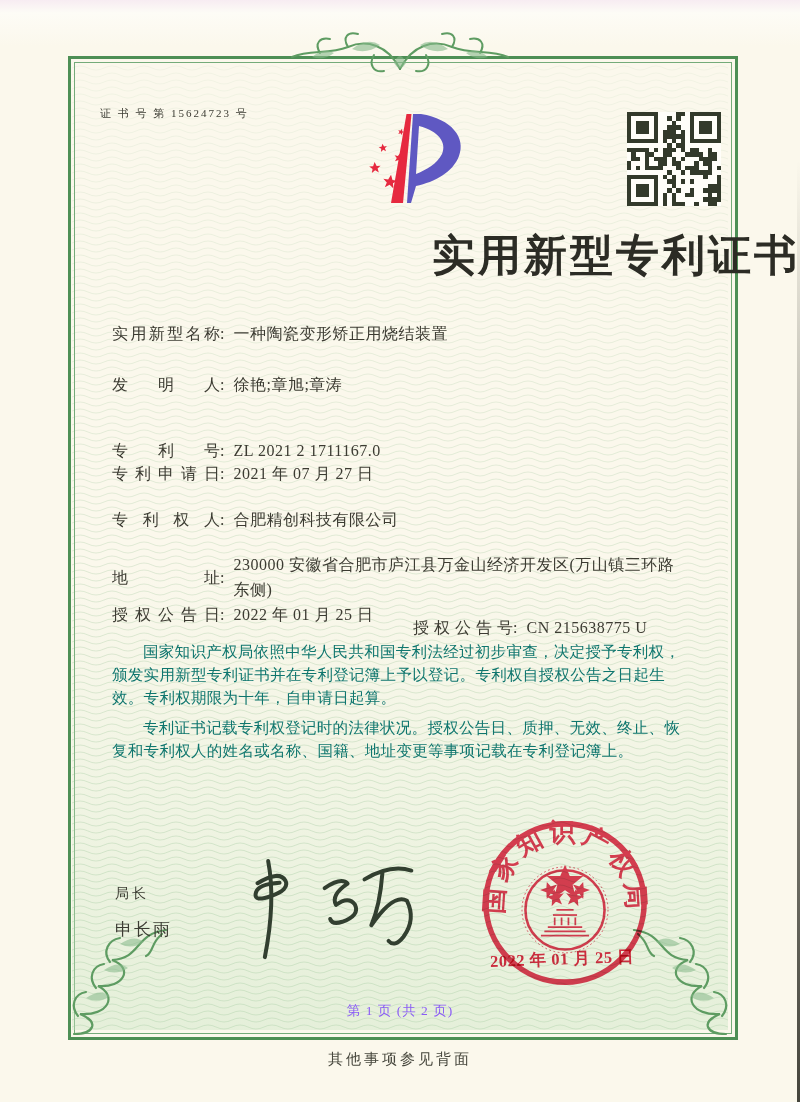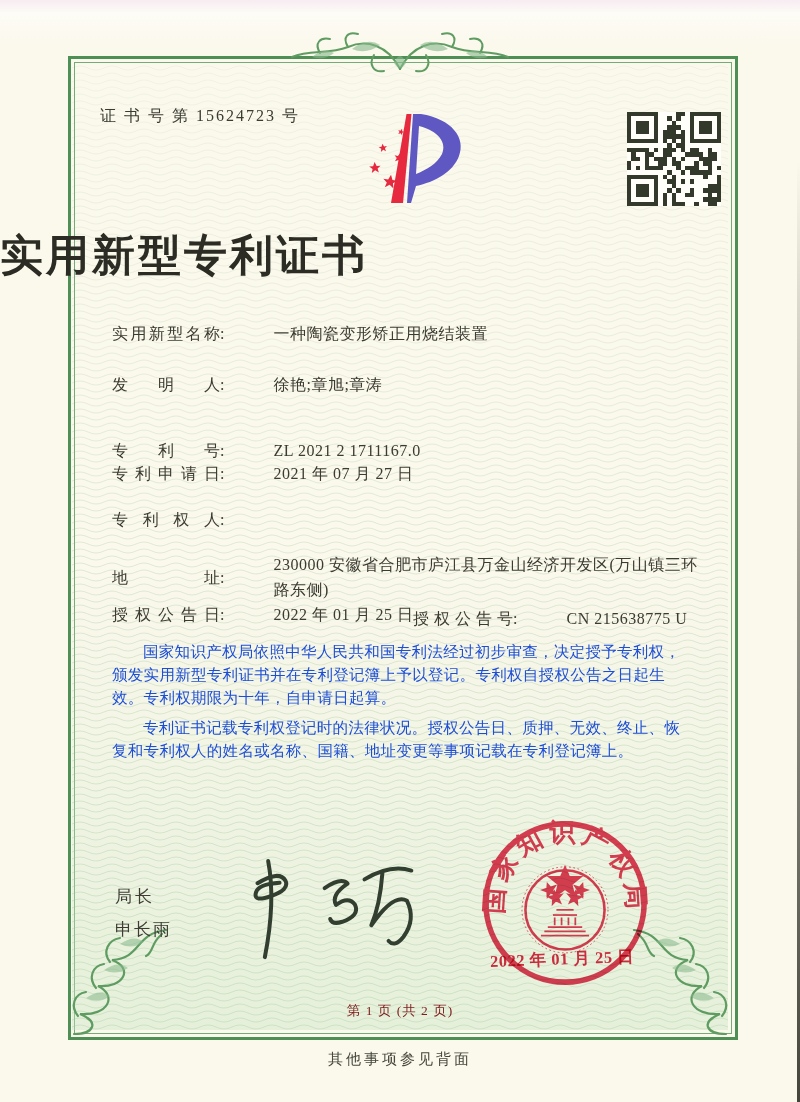--- a/index.html
+++ b/index.html
@@ -15,50 +15,50 @@
   .border-inner{position:absolute;inset:3px;border:1px solid #74ab79;}
   .cert-area{position:absolute;left:72px;top:60px;width:656px;height:970px;overflow:hidden;}
   .cert-area svg.waves{position:absolute;inset:0;}
   .tint{position:absolute;inset:0;background:linear-gradient(180deg,rgba(214,236,208,0) 52%,rgba(203,231,196,.26) 80%,rgba(196,227,190,.40) 100%);}
 
   .ornament{position:absolute;pointer-events:none;}
   .crest{left:282px;top:29px;width:236px;height:52px;}
   .corner-bl{left:48px;top:922px;width:122px;height:116px;}
   .corner-br{left:630px;top:922px;width:122px;height:116px;transform:scaleX(-1);}
 
-  .cert-no{position:absolute;left:100px;top:106px;font-size:16px;letter-spacing:2px;color:#3b3b32;}
+  .cert-no{position:absolute;left:100px;top:106px;font-size:11px;letter-spacing:2px;color:#3b3b32;}
   .logo{position:absolute;left:346px;top:112px;width:128px;height:103px;}
   .qr{position:absolute;left:627px;top:112px;width:94px;height:94px;background:#fffef9;}
   .qr-grid{display:grid;width:94px;height:94px;grid-template-columns:repeat(21,1fr);grid-template-rows:repeat(21,1fr);}
   .qr-grid .d{background:#333a2b;}
 
-  .title{position:absolute;left:0;right:0;top:227px;text-align:left;font-size:43px;font-weight:600;
+  .title{position:absolute;left:0;right:0;top:227px;text-align:right;font-size:43px;font-weight:600;
          letter-spacing:3px;color:#2c2c25;}
 
   .frow{position:absolute;left:112px;width:586px;font-size:16px;color:#3c3b32;display:flex;align-items:center;line-height:25px;}
   .lab{display:inline-block;width:108px;text-align:justify;text-align-last:justify;flex:none;}
   .lab2{display:inline-block;width:100px;text-align:justify;text-align-last:justify;flex:none;}
   .colon{flex:none;margin-right:9px;}
-  .val{letter-spacing:.5px;margin-left:40px;}
+  .val{letter-spacing:.5px;}
   .r1{top:321px}.r2{top:372px}.r3{top:438px}.r4{top:461px}.r5{top:507px}.r6{top:552px}.r7{top:602px}
   .addr-val{width:452px;}
-  .grant-no{position:absolute;left:301px;display:flex;top:4px;}
+  .grant-no{position:absolute;left:301px;display:flex;top:13px;}
 
   .paras{position:absolute;left:112px;top:640px;width:578px;}
-  .paras p{margin:0 0 7px 0;font-size:15.5px;line-height:23px;text-indent:2em;color:#1d4ed8;letter-spacing:.3px;}
-
-  .sig-title{position:absolute;left:115px;top:885px;font-size:17px;letter-spacing:3px;color:#3c3c33;}
+  .paras p{margin:0 0 7px 0;font-size:15.5px;line-height:23px;text-indent:2em;color:#0f766e;letter-spacing:.3px;}
+
+  .sig-title{position:absolute;left:115px;top:885px;font-size:14px;letter-spacing:3px;color:#3c3c33;}
   .sig-name{position:absolute;left:115px;top:918px;font-size:17px;letter-spacing:2px;color:#3c3c33;}
   .signature{position:absolute;left:222px;top:852px;width:215px;height:112px;transform:rotate(-1deg);}
 
   .seal{position:absolute;left:479px;top:817px;width:172px;height:172px;mix-blend-mode:multiply;opacity:.95;}
   .seal-date{position:absolute;left:490px;top:948px;width:170px;font-size:16.5px;font-weight:bold;color:#e03048;
              letter-spacing:.5px;transform:rotate(-2deg);mix-blend-mode:multiply;}
 
-  .page-ind{position:absolute;left:0;right:0;top:1002px;text-align:center;font-size:13.5px;letter-spacing:1px;color:#7f1d1d;}
+  .page-ind{position:absolute;left:0;right:0;top:1002px;text-align:center;font-size:13.5px;letter-spacing:1px;color:#8b5cf6;}
   .back-note{position:absolute;left:0;right:0;top:1050px;text-align:center;font-size:15px;letter-spacing:3px;color:#46463c;}
 </style>
 </head>
 <body>
 
 <div class="page">
   <div class="scan-top"></div>
 
   <div class="border-outer">
     <div class="border-inner"></div>
@@ -739,20 +739,21 @@
     <span class="val">ZL 2021 2 1711167.0</span>
   </div>
   <div class="frow r4">
     <span class="lab">专利申请日</span>
       <span class="colon">:</span>
     <span class="val">2021 年 07 月 27 日</span>
   </div>
   <div class="frow r5">
     <span class="lab">专利权人</span>
       <span class="colon">:</span>
+    <span class="val">合肥精创科技有限公司</span>
   </div>
   <div class="frow r6">
     <span class="lab">地址</span>
       <span class="colon">:</span>
     <span class="val addr-val">230000 安徽省合肥市庐江县万金山经济开发区(万山镇三环路东侧)</span>
   </div>
   <div class="frow r7">
     <span class="lab">授权公告日</span>
       <span class="colon">:</span>
     <span class="val">2022 年 01 月 25 日</span>

